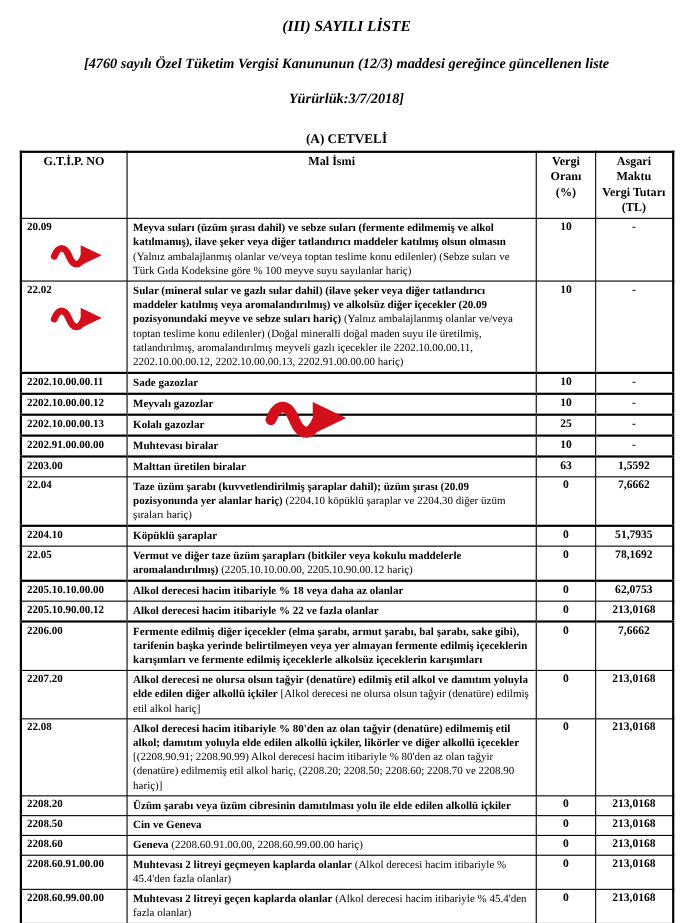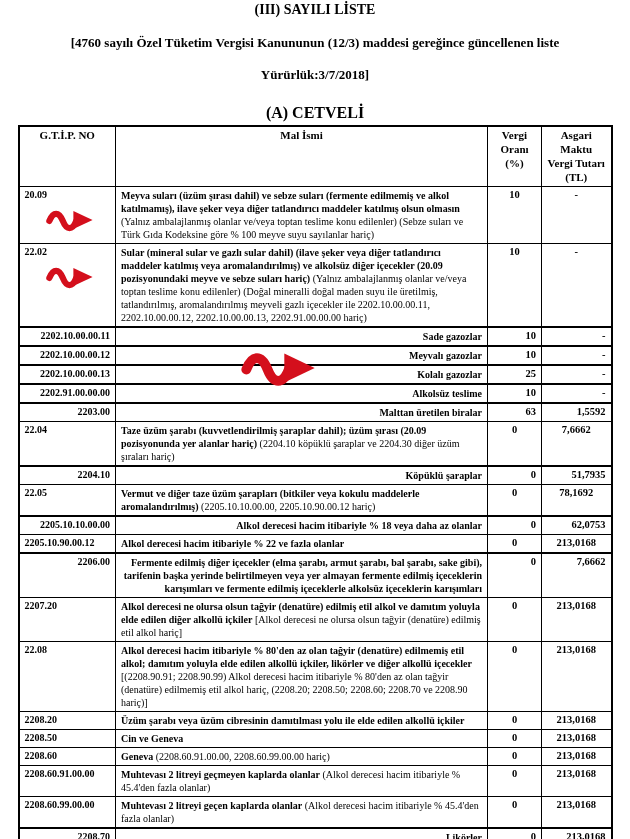--- a/index.html
+++ b/index.html
@@ -1,36 +1,36 @@
 <!DOCTYPE html>
 <html><head>
 <meta charset="utf-8">
 <style>
   html,body { margin:0; padding:0; background:#ffffff; }
   .page {
     width:630px; height:839px; background:#ffffff; position:relative;
     font-family:"Liberation Serif","DejaVu Serif",serif; color:#000;
     overflow:hidden;
   }
-  .doc-header { padding-top:1px; text-align:center; }
+  .doc-header { padding-top:16px; text-align:center;font-style:italic; }
   .doc-title { font-size:14px; font-weight:bold; line-height:1.25; }
   .doc-subtitle { font-size:13px; font-weight:bold; line-height:1.3; width:600px; margin:16px auto; }
-  .section-title { font-size:16px; font-weight:bold; text-align:center; margin-top:20px; margin-bottom:3px; }
+  .section-title { font-size:12px; font-weight:bold; text-align:center; margin-top:20px; margin-bottom:3px; }
   table.tax { border-collapse:collapse; width:593px; margin:0 auto; table-layout:fixed; }
   table.tax th, table.tax td {
     border:1px solid #000; vertical-align:top; padding:2px 5px;
   }
   table.tax { border:2px solid #000; }
   th.hcell { font-size:11px; font-weight:bold; text-align:center; vertical-align:middle; height:52px; line-height:1.25; padding:2px 3px; }
   td.code-cell { font-size:10px; font-weight:bold; padding:3px 3px 3px 7px; letter-spacing:0; }
   td.name-cell { font-size:10px; line-height:13px; padding:3px 6px 3px 7px; position:relative; }
   td.name-cell .seg-b { font-weight:bold; }
   td.name-cell .seg-r { font-weight:normal; }
   td.rate-cell, td.amount-cell { font-size:10.5px; text-align:center; padding-top:3px;font-weight:bold; }
-  tr.thick td { border-top-width:2px;text-align:right; }
+  tr.thick td { border-top-width:2px; }
   .code-arrow { display:block; margin:8px 0 2px 20px; }
   .overlay-arrow { position:absolute; left:122px; top:2px; z-index:3; pointer-events:none; }
 </style>
 </head>
 <body>
 
 <div class="page">
   <div class="doc-header">
     <div class="doc-title">(III) SAYILI LİSTE</div>
     <div class="doc-subtitle">[4760 sayılı Özel Tüketim Vergisi Kanununun (12/3) maddesi gereğince güncellenen liste</div>
@@ -88,21 +88,21 @@
           <td class="amount-cell">-</td>
         </tr>
         <tr class="thick">
           <td class="code-cell"><span>2202.10.00.00.13</span></td>
           <td class="name-cell"><span class="seg-b">Kolalı gazozlar</span></td>
           <td class="rate-cell">25</td>
           <td class="amount-cell">-</td>
         </tr>
         <tr class="thick">
           <td class="code-cell"><span>2202.91.00.00.00</span></td>
-          <td class="name-cell"><span class="seg-b">Alkolsüz teslime</span></td>
+          <td class="name-cell"><span class="seg-b">Muhtevası biralar</span></td>
           <td class="rate-cell">10</td>
           <td class="amount-cell">-</td>
         </tr>
         <tr class="thick">
           <td class="code-cell"><span>2203.00</span></td>
           <td class="name-cell"><span class="seg-b">Malttan üretilen biralar</span></td>
           <td class="rate-cell">63</td>
           <td class="amount-cell">1,5592</td>
         </tr>
         <tr>

